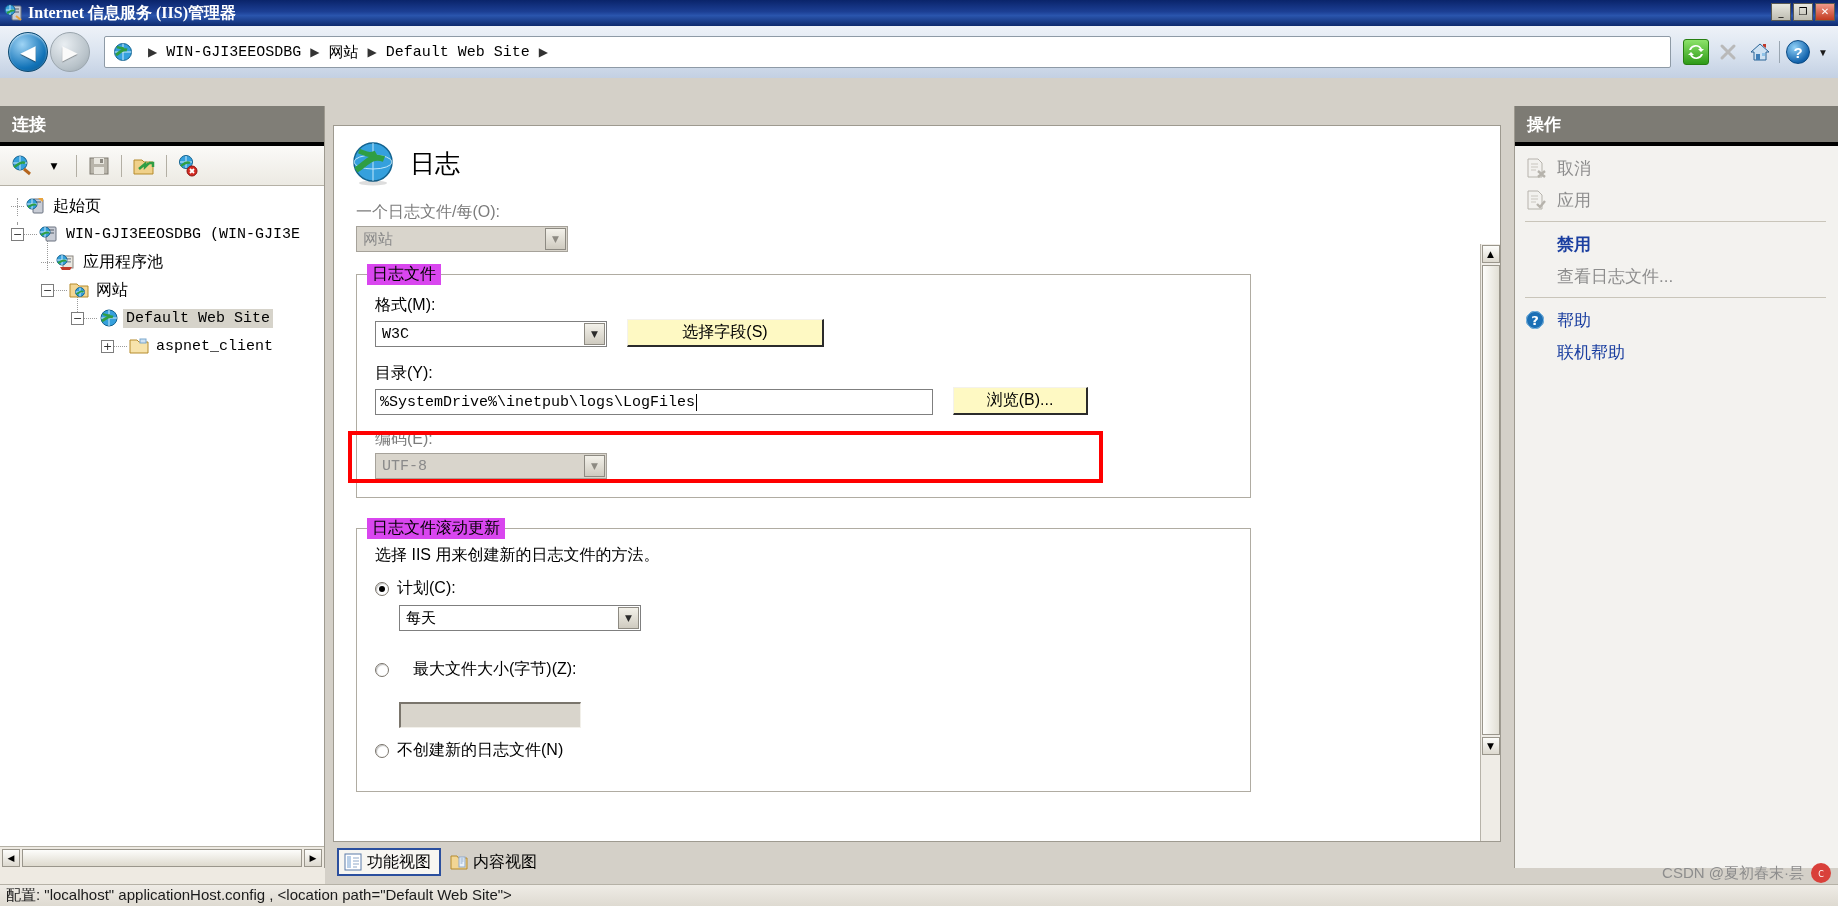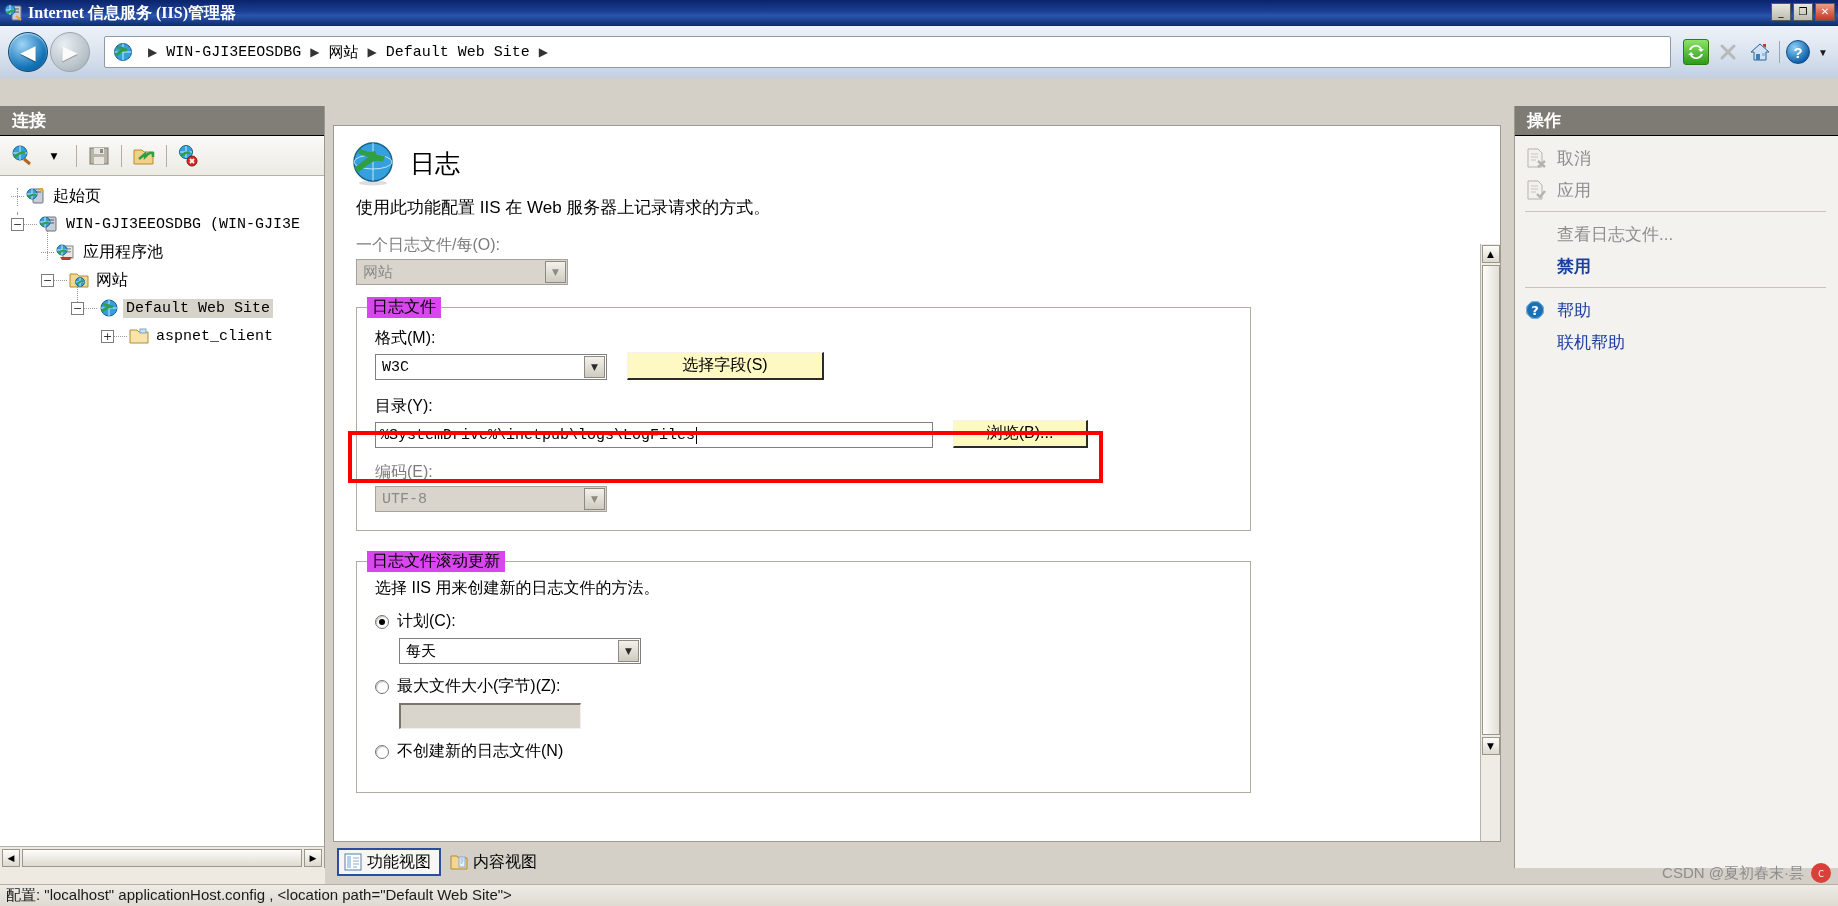--- a/index.html
+++ b/index.html
@@ -89,23 +89,23 @@
   }
   .menuitem{ font-size:16px; margin-right:34px; color:#000; white-space:nowrap; }
 
   
   .leftpane{
     position:absolute; left:0; top:106px; width:325px; height:762px;
     background:#f3f2ef; border-right:1px solid #9e9a90;
     display:flex; flex-direction:column;
   }
   .panehdr{
-    height:30px; background:#7d7b74; color:#fff; font-weight:bold; font-size:17px;
+    height:40px; background:#7d7b74; color:#fff; font-weight:bold; font-size:17px;
     display:flex; align-items:center; padding-left:12px;
-    border-bottom:1px solid #000000;
+    border-bottom:4px solid #000000;
   }
   .panehdr.lt{ background:#807e77; }
   .treetools{
     height:40px; background:linear-gradient(to bottom,#fbfaf8,#eceae3);
     border-bottom:1px solid #b5b1a6; display:flex; align-items:center; gap:4px; padding:0 8px;
   }
   .tt{ width:28px;height:28px; display:flex;align-items:center;justify-content:center; position:relative; }
   .ttsep{ width:1px;height:22px;background:#b3afa4; margin:0 4px; }
   .tree{ flex:1; background:#fff; overflow:hidden; position:relative; padding-top:6px; }
   .trow{ display:flex; align-items:center; height:28px; position:relative; white-space:nowrap; }
@@ -494,21 +494,20 @@
           <ellipse cx="23" cy="22" rx="19" ry="7" fill="none" stroke="#bfe6fa"></ellipse>
           <path d="M23 3v38" stroke="#bfe6fa"></path>
           <path d="M6 30c10-6 15-16 28-11" stroke="#2f9e44" stroke-width="6" fill="none"></path>
           <path d="M9 11c7 3 12 5 17 2" stroke="#2f9e44" stroke-width="5" fill="none"></path>
           <ellipse cx="23" cy="43" rx="14" ry="2.5" fill="#00000022"></ellipse>
         </svg>
       </span>
       <span class="ctitle">日志</span>
     </div>
 
-    <div class="cdesc">使用此功能配置 IIS 在 Web 服务器上记录请求的方式。</div>
 
     <div class="cbody">
 
       <div class="flabel dis">一个日志文件/每(O):</div>
       <div class="combo dis" style="width:212px;">
         <span>网站</span>
         <span class="carr">▼</span>
       </div>
 
       <div class="fieldset" style="width:895px; margin-top:22px;">
@@ -549,21 +548,21 @@
             </span>
           <span class="flabel" style="margin:0;">计划(C):</span>
         </div>
         <div class="combo en" style="width:242px; margin:6px 0 0 24px;">
           <span>每天</span>
           <span class="carr">▼</span>
         </div>
 
         <div class="radiorow">
           <span class="radio"></span>
-          <span class="flabel" style="margin:0;">最大文件大小(字节)(Z):</span>
+          <span class="flabel" style="margin:16px;">最大文件大小(字节)(Z):</span>
         </div>
         <div class="textinput dis" style="width:182px; margin:6px 0 0 24px;">
           <span></span>
         </div>
 
         <div class="radiorow">
           <span class="radio"></span>
           <span class="flabel" style="margin:0;">不创建新的日志文件(N)</span>
         </div>
       </div>
@@ -600,25 +599,25 @@
             <path d="M6 6h7M6 9h7M6 12h5" stroke="#c9c6bf"></path>
             <path d="M12 14l3 3 5-6" stroke="#b6b3ac" stroke-width="2.4" fill="none"></path>
           </svg>
         </span>
         <span class="actlabel dis">应用</span>
       </div>
 
       <div class="actsep"></div>
 
       <div class="actrow" style="padding-left:42px;">
+        <span class="actlabel bold">禁用</span>
+      </div>
+
+      <div class="actrow" style="padding-left:42px;">
         <span class="actlabel dis">查看日志文件...</span>
-      </div>
-
-      <div class="actrow" style="padding-left:42px;">
-        <span class="actlabel bold">禁用</span>
       </div>
 
       <div class="actsep"></div>
 
       <div class="actrow">
         <span class="acticon">
           <svg width="22" height="20" viewBox="0 0 22 20">
             <circle cx="10" cy="10" r="8.5" fill="#1a6fb5" stroke="#0d4d84"></circle>
             <circle cx="10" cy="10" r="8.5" fill="none" stroke="#7fc0ef"></circle>
             <text x="10" y="15" font-size="13" font-family="DejaVu Sans" fill="#ffffff" text-anchor="middle" font-weight="bold">?</text>

